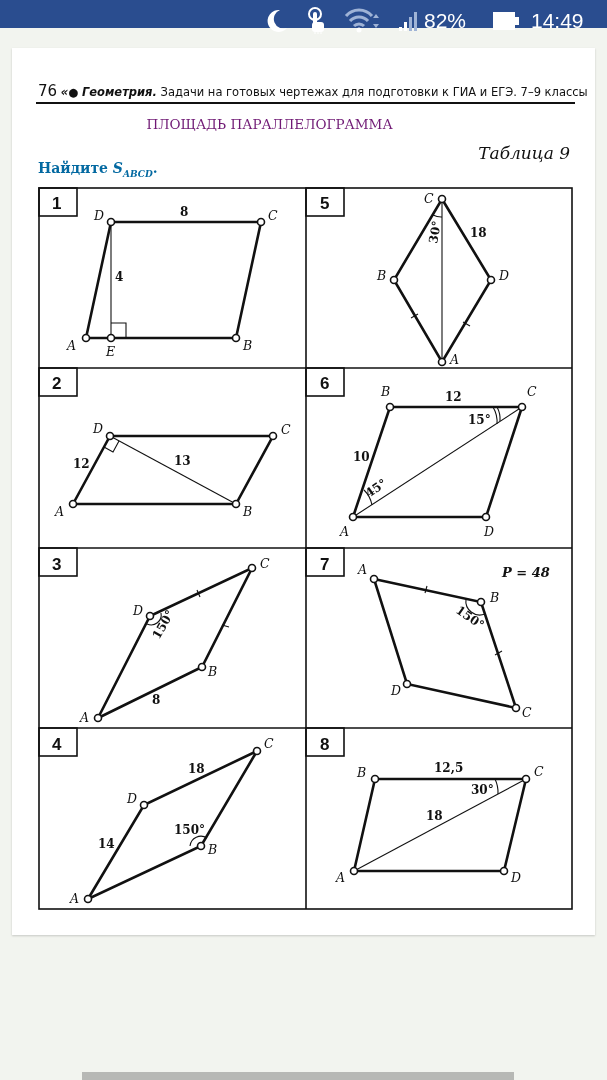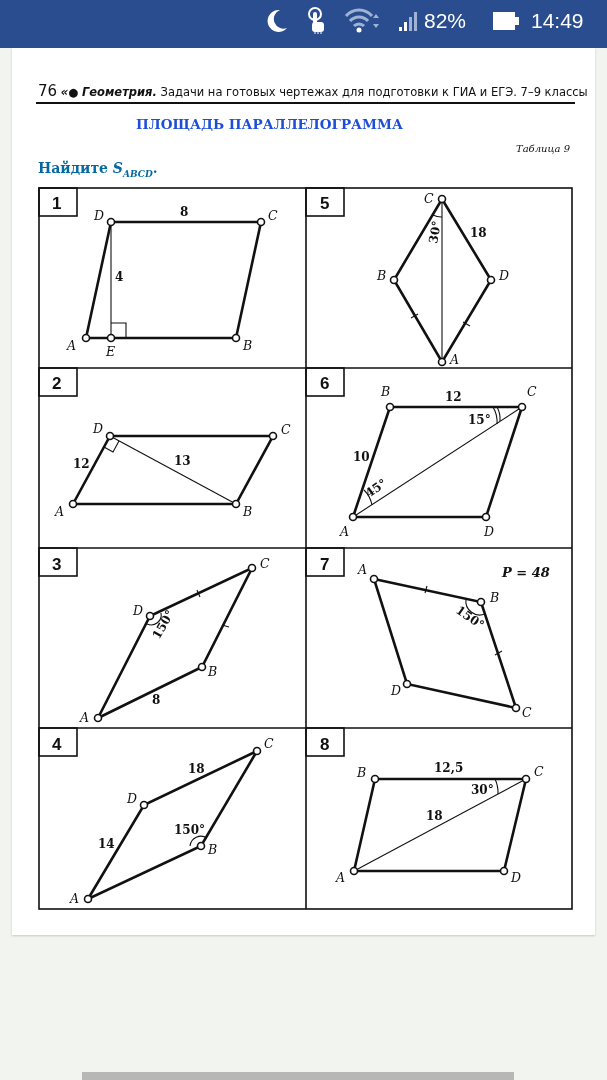--- a/index.html
+++ b/index.html
@@ -1,27 +1,27 @@
 <!DOCTYPE html>
 <html><head>
 <meta charset="utf-8">
 <style>
   html,body{margin:0;padding:0;}
   body{width:607px;height:1080px;background:#f2f4ef;position:relative;overflow:hidden;font-family:"DejaVu Serif",serif;}
-  .statusbar{position:absolute;left:0;top:0;width:607px;height:48px;background:#2a4d8f;color:#fff;}
+  .statusbar{position:absolute;left:0;top:0;width:607px;height:28px;background:#2a4d8f;color:#fff;}
   .statusbar .sb{position:absolute;top:0;height:42px;display:flex;align-items:center;}
   .sb-text{font-family:"Liberation Sans",sans-serif;font-size:21px;color:#fff;}
   .page{position:absolute;left:12px;top:48px;width:583px;height:887px;background:#fff;box-shadow:0 1px 2px rgba(0,0,0,.18);}
   .runhead{position:absolute;left:26px;top:82px;width:530px;font-family:"DejaVu Sans",sans-serif;font-size:11.5px;color:#111;white-space:nowrap;}
   .runhead .num{font-size:15px;margin-left:12px;}
   .runhead .bold{font-weight:bold;font-style:italic;}
   .runhead .it{}
   .rule{position:absolute;left:36px;top:102px;width:539px;height:2px;background:#111;}
-  .title{position:absolute;left:0;width:539px;top:116px;text-align:center;font-weight:bold;font-size:13.5px;color:#1d4ed8;}
-  .table-label{position:absolute;right:37px;top:143px;font-style:italic;font-size:10px;color:#111;}
+  .title{position:absolute;left:0;width:539px;top:116px;text-align:center;font-weight:normal;font-size:13.5px;color:#701a75;}
+  .table-label{position:absolute;right:37px;top:143px;font-style:italic;font-size:17px;color:#111;}
   .task{position:absolute;left:38px;top:160px;font-size:14px;color:#0369a1;font-weight:bold;}
   .task i{font-style:italic;}
   .task sub{font-size:9px;font-style:italic;}
   svg.grid{position:absolute;left:0;top:0;}
   .bottombar{position:absolute;left:82px;top:1072px;width:432px;height:8px;background:#b7b8b5;}
 </style>
 </head>
 <body>
 
 <div class="statusbar">

